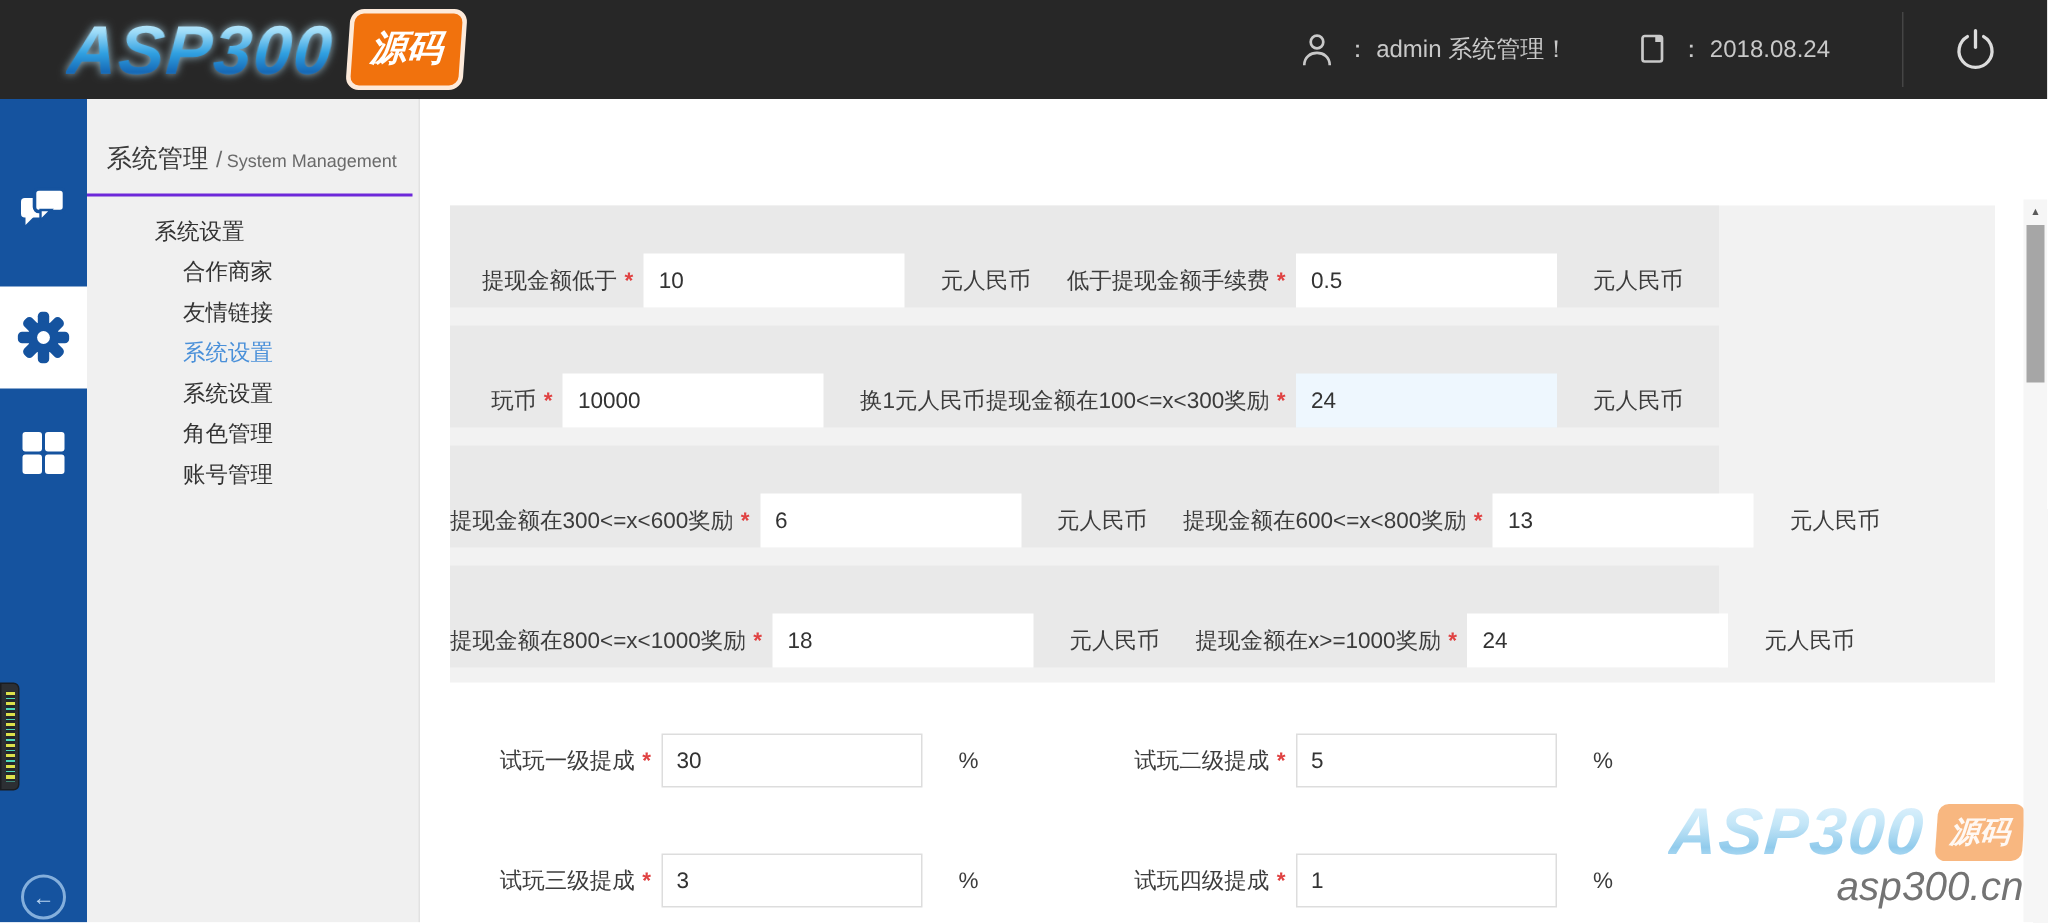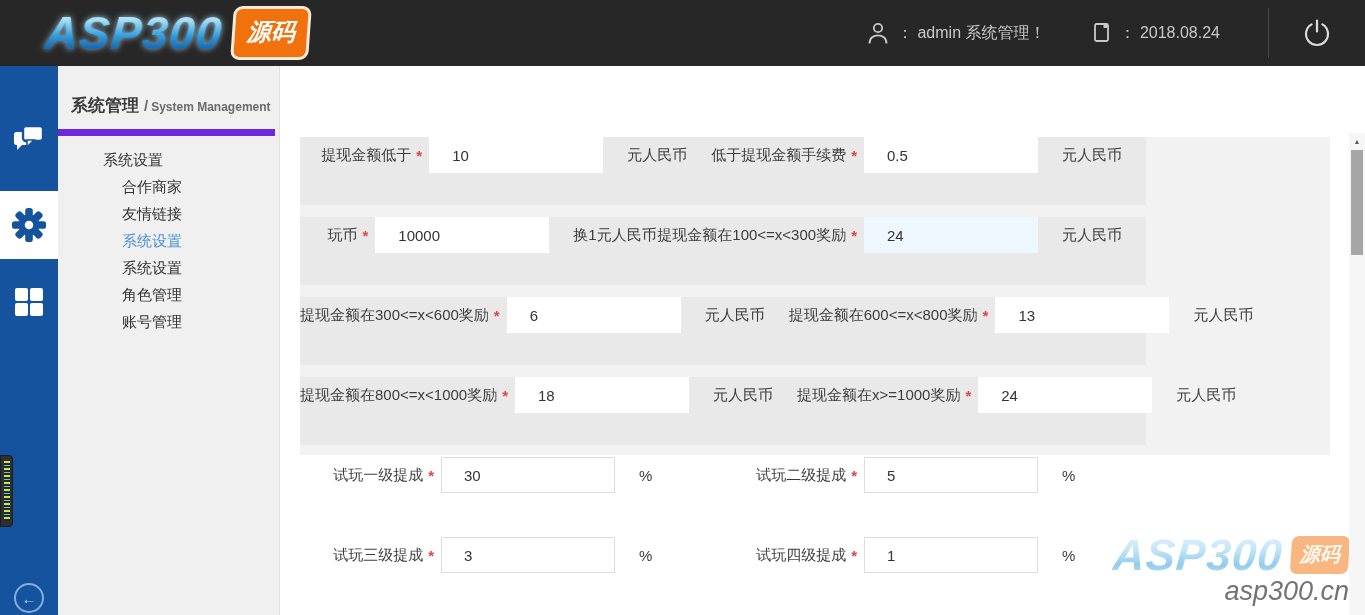--- a/index.html
+++ b/index.html
@@ -31,37 +31,37 @@
     border-radius:0 4px 4px 0; border:1px solid #1b1d20; overflow:hidden; cursor:pointer; }
   .edge-widget .stripes { position:absolute; left:3px; top:5px; width:6px; bottom:5px;
     background:repeating-linear-gradient(180deg,#dce14b 0 2px,#24272b 2px 4px,#4fd9b8 4px 5px,#24272b 5px 7px); }
   .collapse-btn { position:absolute; left:14px; top:517px; width:30px; height:30px; border-radius:50%;
     border:2px solid rgba(170,205,240,.75); color:#b9d5f1; display:flex; align-items:center; justify-content:center;
     font-size:15px; cursor:pointer; }
 
   
   .menu-panel { position:absolute; left:58px; top:66px; width:222px; height:549px; background:#f0f0f0;
     border-right:1px solid #e2e2e2; z-index:10; }
-  .menu-title { padding:28px 0 12px 13px; margin-right:4px; border-bottom:7px solid #6d28d9; white-space:nowrap;font-weight:bold; }
+  .menu-title { padding:28px 0 12px 13px; margin-right:4px; border-bottom:2px solid #6d28d9; white-space:nowrap; }
   .menu-title .zh { font-size:17px; color:#3a3a3a; }
   .menu-title .sep { font-size:15px; color:#6a6a6a; margin:0 3px 0 5px; }
   .menu-title .en { font-size:12px; color:#6a6a6a; }
   .menu-list { padding-top:10px; }
   .menu-item { height:27px; line-height:27px; font-size:15px; color:#333; cursor:pointer; white-space:nowrap; }
   .menu-item.lv1 { padding-left:45px; }
   .menu-item.lv2 { padding-left:64px; }
   .menu-item.active { color:#4a90d9; }
   .form-block { position:absolute; left:300px; top:137px; width:1030px; height:318px; background:#f2f2f2; z-index:1; }
-  .form-row { position:absolute; left:300px; width:846px; height:68px; display:flex; align-items:flex-start; z-index:2; }
+  .form-row { position:absolute; left:300px; width:846px; height:68px; display:flex; align-items:flex-end; z-index:2; }
   .form-row.shaded { background:#e9e9e9; }
   .half { width:515px; display:flex; align-items:center; justify-content:flex-end; white-space:nowrap; }
   .flabel { font-size:15px; color:#3c3c3c; }
   .star { color:#e04343; font-weight:bold; font-size:15px; margin:0 7px 0 5px; }
   .fin { width:174px; height:36px; border:1px solid transparent; background:#fff; font-size:15px;
-    color:#333; padding:0 22px; outline:none; font-family:inherit; }
+    color:#333; padding:0 9px; outline:none; font-family:inherit; }
   .form-row.plain .fin { border-color:#dddddd; }
   .fin.hl { background:#eef7fe; }
   .funit { font-size:15px; color:#3c3c3c; padding-left:24px; width:108px; }
 
   
   .vscroll { position:absolute; right:0; top:133px; width:16px; height:482px; background:#f6f6f6; z-index:40; }
   .vs-arrow { width:16px; height:16px; display:flex; align-items:center; justify-content:center;
     font-size:7px; color:#5a5a5a; cursor:pointer; }
   .vs-thumb { position:absolute; left:2px; top:17px; width:12px; height:105px; background:#a6a6a6; cursor:pointer; }
 

